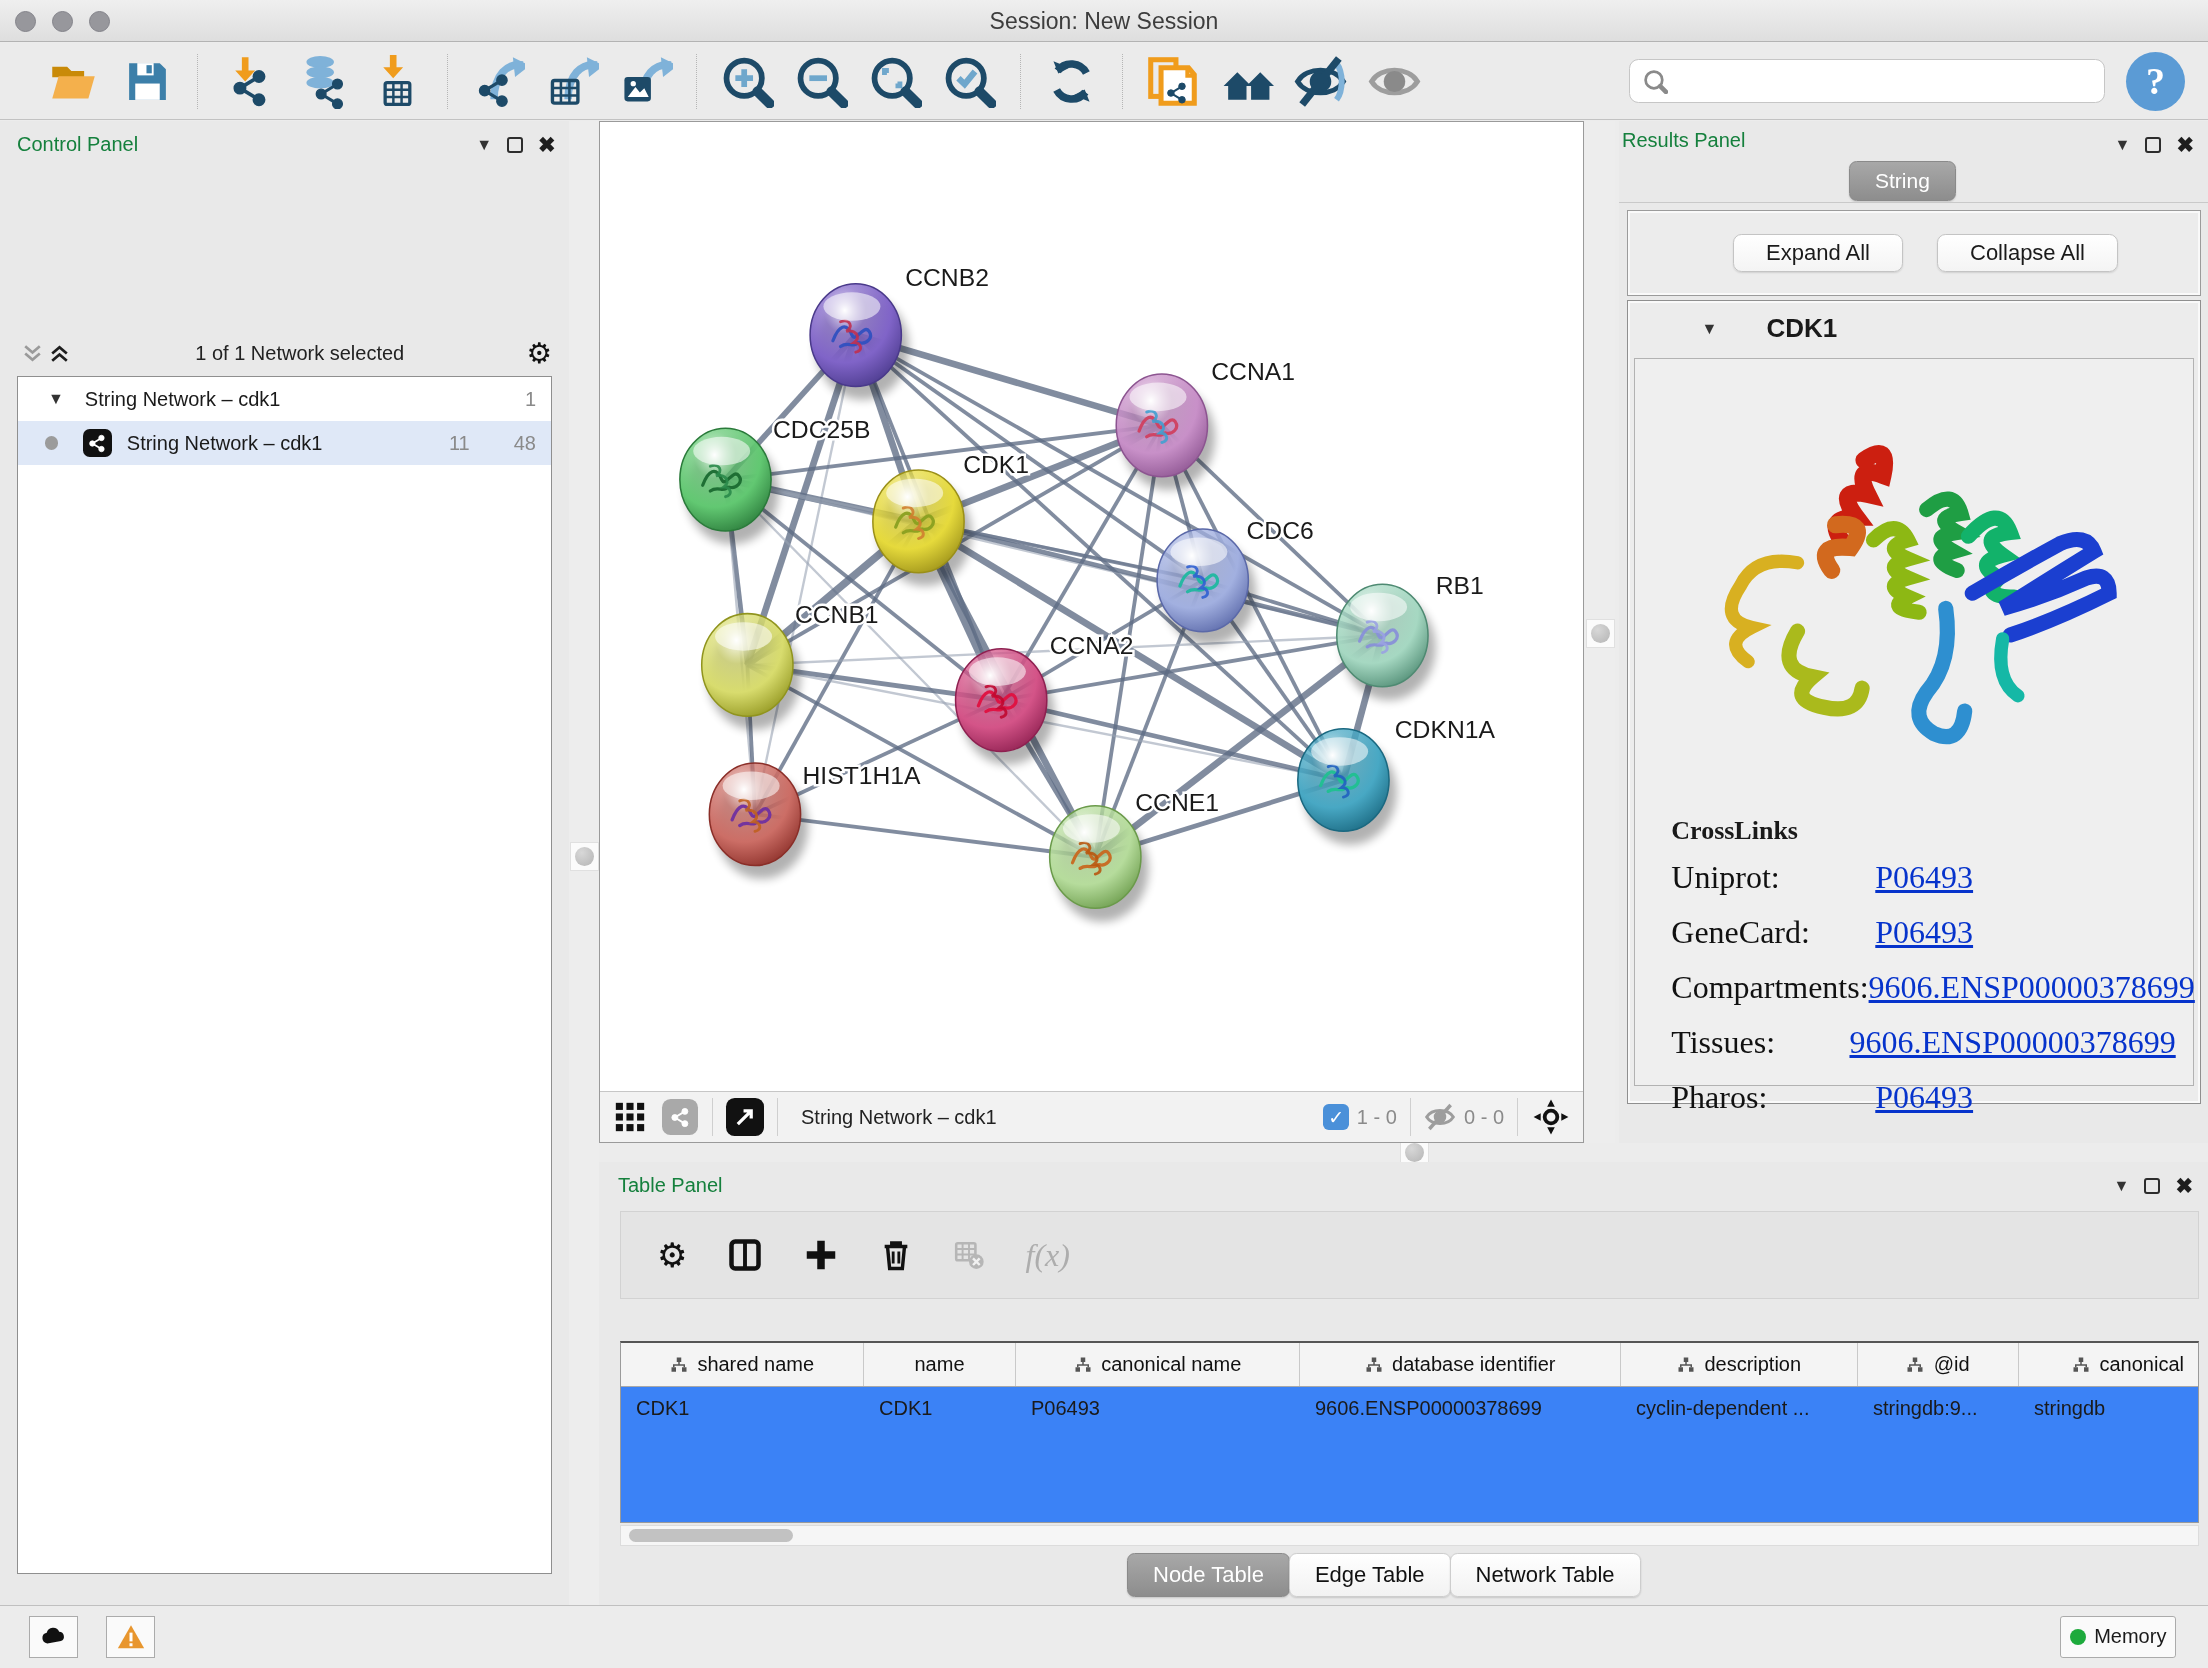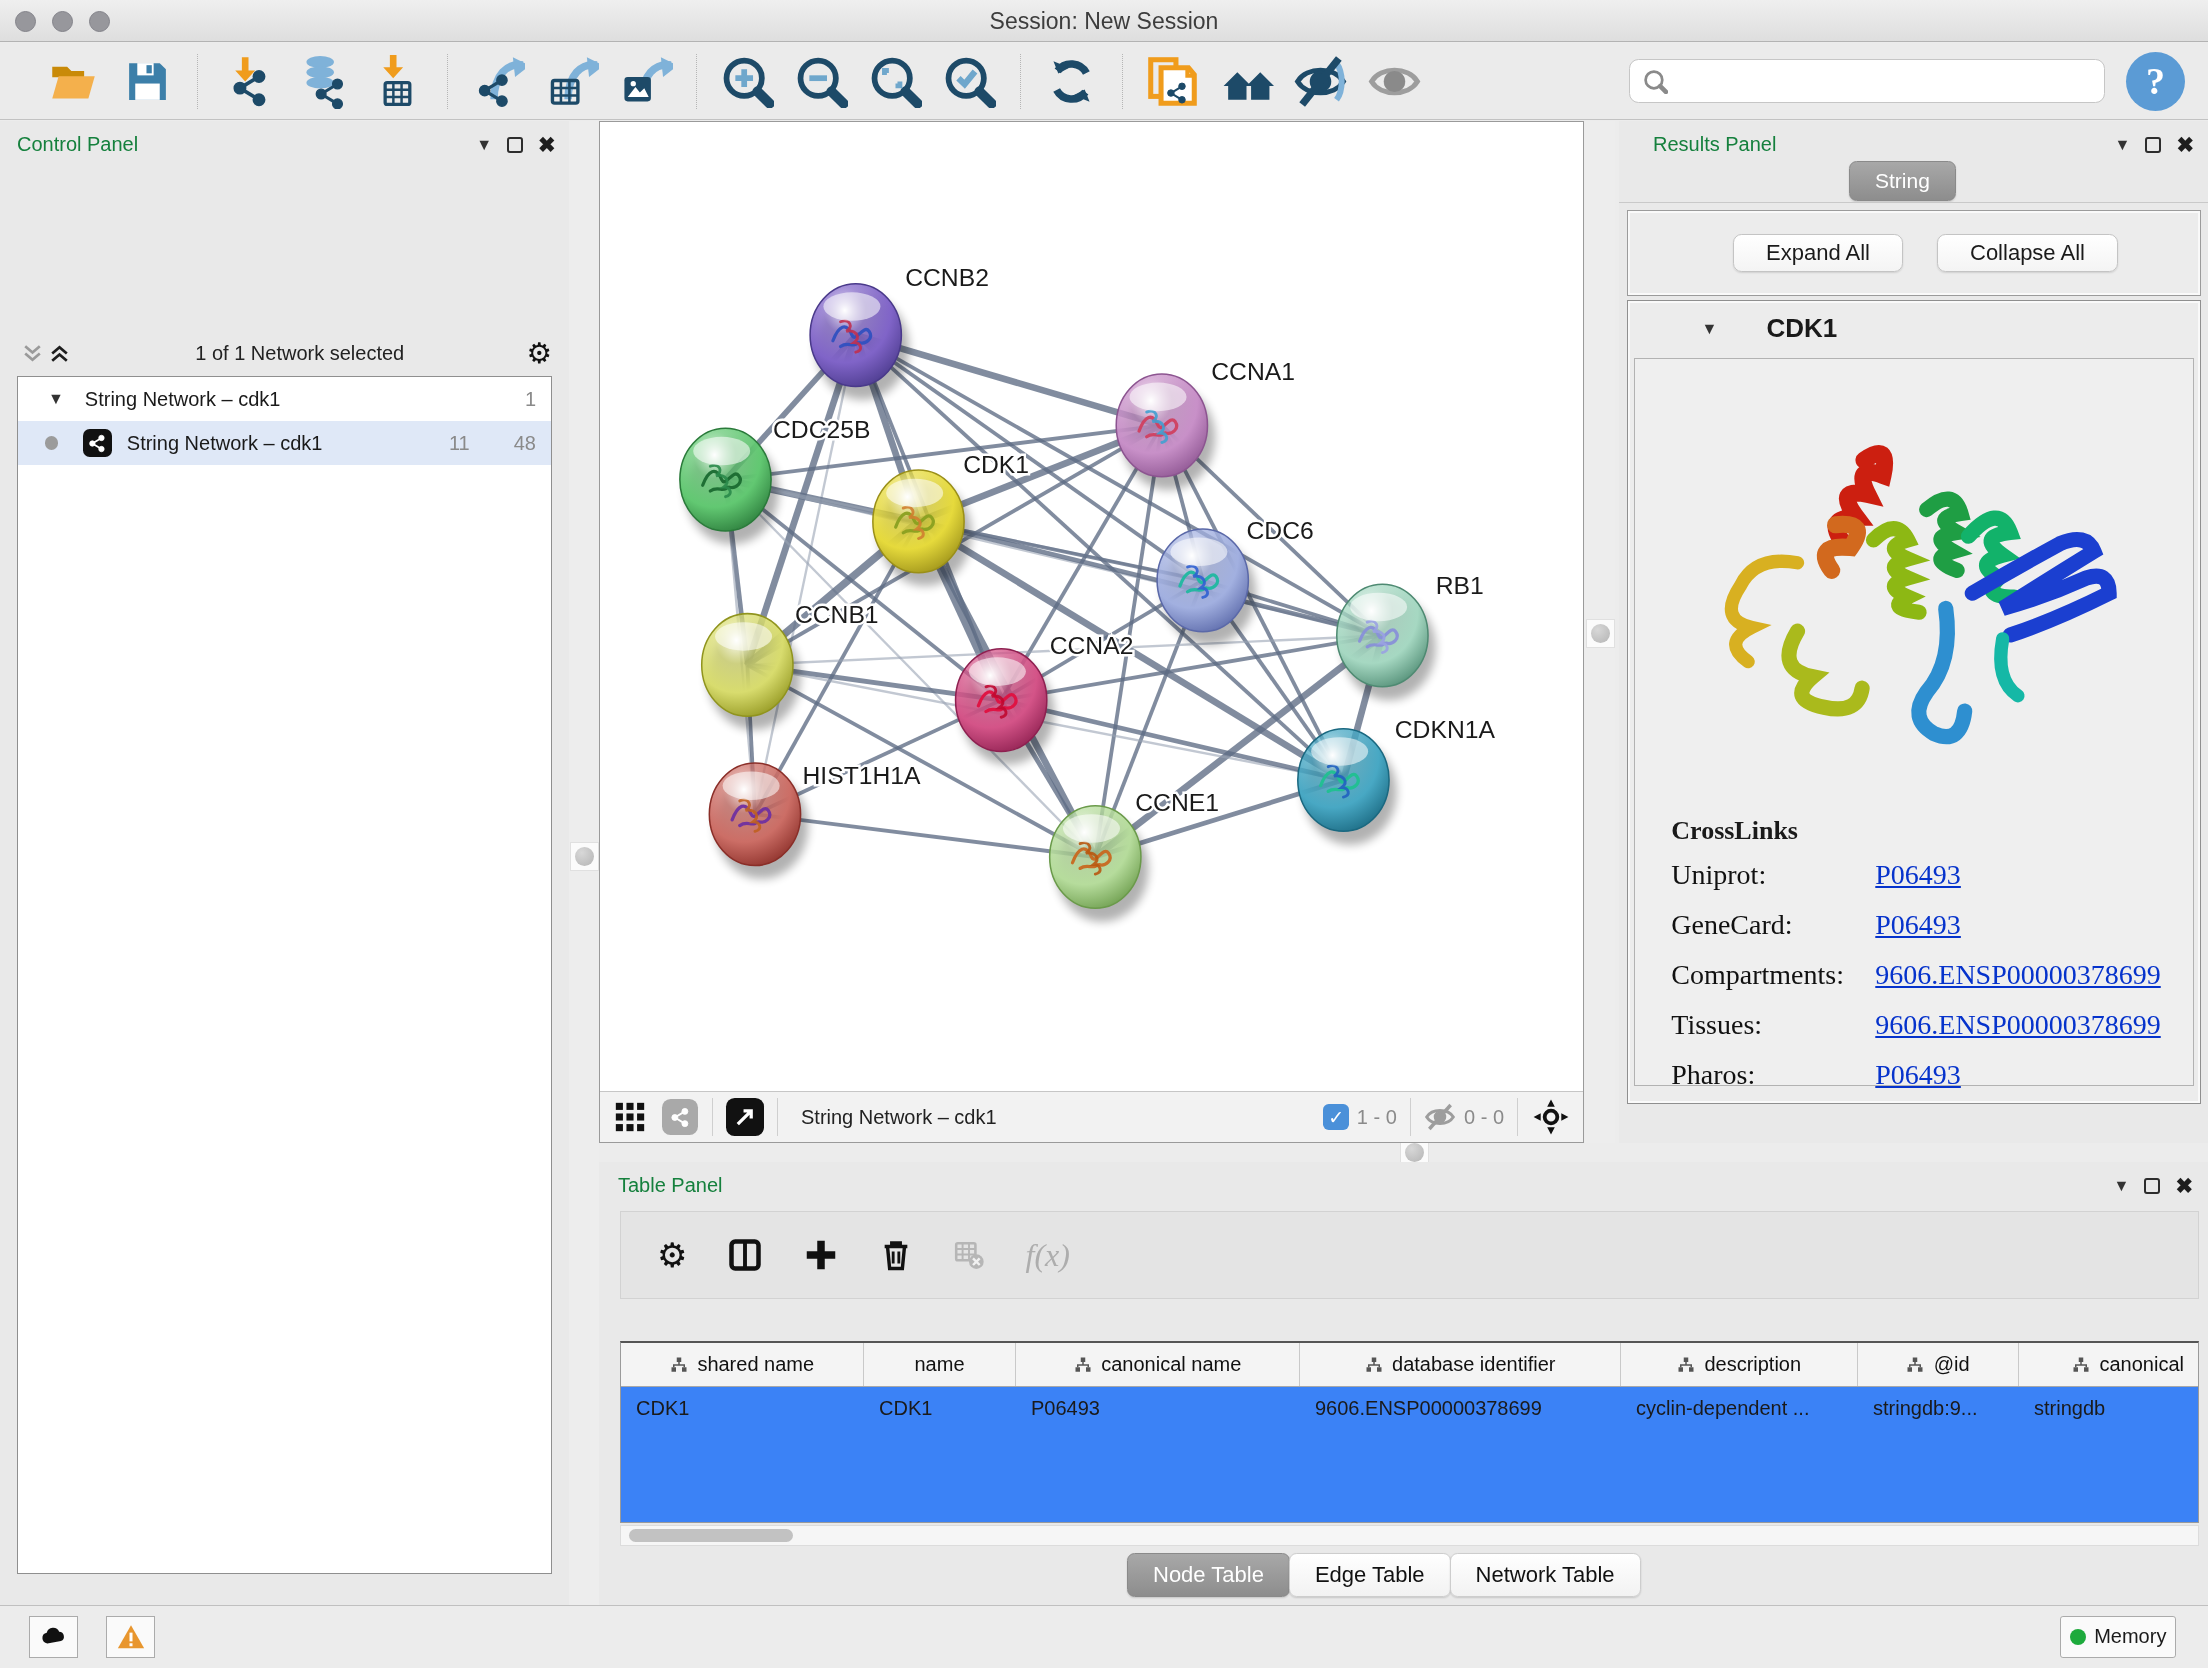--- a/index.html
+++ b/index.html
@@ -69,38 +69,38 @@
   .ns-sep { width:0; height:38px; border-left:1px solid #cfcfcf; margin:0 13.3px; }
   #ns-name { font-size:20px; color:#222; margin-left:9.5px; }
   .ns-count { font-size:20px; color:#8a8a8a; margin-left:7.6px; }
   .checkbox { width:26px; height:26px; background:#4a90d9; border-radius:5.7px; color:#fff; font-size:19px;
     display:flex; align-items:center; justify-content:center; }
   .black-chip { width:38px; height:38px; background:#111; border-radius:8.6px; display:flex; align-items:center; justify-content:center; }
   .gray-chip { width:36px; height:36px; background:#a9a9a9; border-radius:8.6px; display:flex; align-items:center; justify-content:center; }
 
   
   #results-panel { position:absolute; left:1619px; top:121px; width:590px; height:1022px; background:#e9e9e9; }
-  #rp-head { position:absolute; left:34px; right:15px; top:7.6px; height:32px; display:flex; align-items:center; }
+  #rp-head { position:absolute; left:3px; right:15px; top:7.6px; height:32px; display:flex; }
   #rp-tab { position:absolute; left:230px; top:40px; }
   #rp-topline { position:absolute; left:0; right:0; top:81px; border-top:1px solid #c9c9c9; }
   #rp-card1 { position:absolute; left:7.6px; right:7.6px; top:89px; height:86px; background:#ececec;
     border:1px solid #9b9b9b; box-shadow:inset 0 0 0 1.9px #fafafa; display:flex; align-items:center;
     justify-content:center; gap:34px;padding-left:23px; }
   .rp-btn { height:38px; padding:0 32px; background:linear-gradient(#ffffff,#f4f4f4); border:1px solid #c4c4c4;
     border-radius:8.6px; font-size:22px; display:flex; align-items:center; box-shadow:0 1px 1.9px rgba(0,0,0,.12); }
   #rp-card2 { position:absolute; left:7.6px; right:7.6px; top:179px; height:804px; background:#ececec;
     border:1px solid #8f8f8f; box-shadow:inset 0 0 0 1.9px #fafafa; }
   #gene-head { height:55px; display:flex; align-items:center; gap:49px; padding-left:74px; }
   #gene-symbol { font-size:26px; font-weight:bold; }
   #gene-body { position:absolute; left:6.7px; right:6.7px; top:57px; bottom:17px; background:#efefef; border:1px solid #b2b2b2; }
   #gene-desc { font-size:24px; padding:15px 0 0 27px; }
   #protein-img { position:absolute; left:48px; top:67px; }
   #crosslinks { position:absolute; left:36px; top:457px; right:17px; font-family:"Liberation Serif",serif; }
   #crosslinks h3 { font-size:26px; margin-bottom:13.3px; font-family:inherit; }
-  .cl-row { display:flex; font-size:28px; margin-bottom:18px; }
+  .cl-row { display:flex; font-size:32px; margin-bottom:18px; }
   .cl-label { width:204px; color:#111; }
   .cl-link { color:#0633cc; text-decoration:underline; }
 
   
   #table-panel { position:absolute; left:599px; top:1162px; width:1609px; height:443px; background:#e9e9e9; }
   #tp-head { position:absolute; left:19px; right:15px; top:7.6px; height:32px; display:flex; align-items:center; }
   #tp-toolbar { position:absolute; left:21px; right:9.5px; top:49px; height:88px; background:#e4e4e4;
     border:1px solid #d2d2d2; display:flex; align-items:center; gap:40px; padding-left:36px; }
   #tp-table { position:absolute; left:21px; right:9.5px; top:139px; bottom:82px; background:#3b82f6;
     border:1px solid #9a9a9a; border-top:2.9px solid #555; overflow:hidden;margin-top:40px; }

